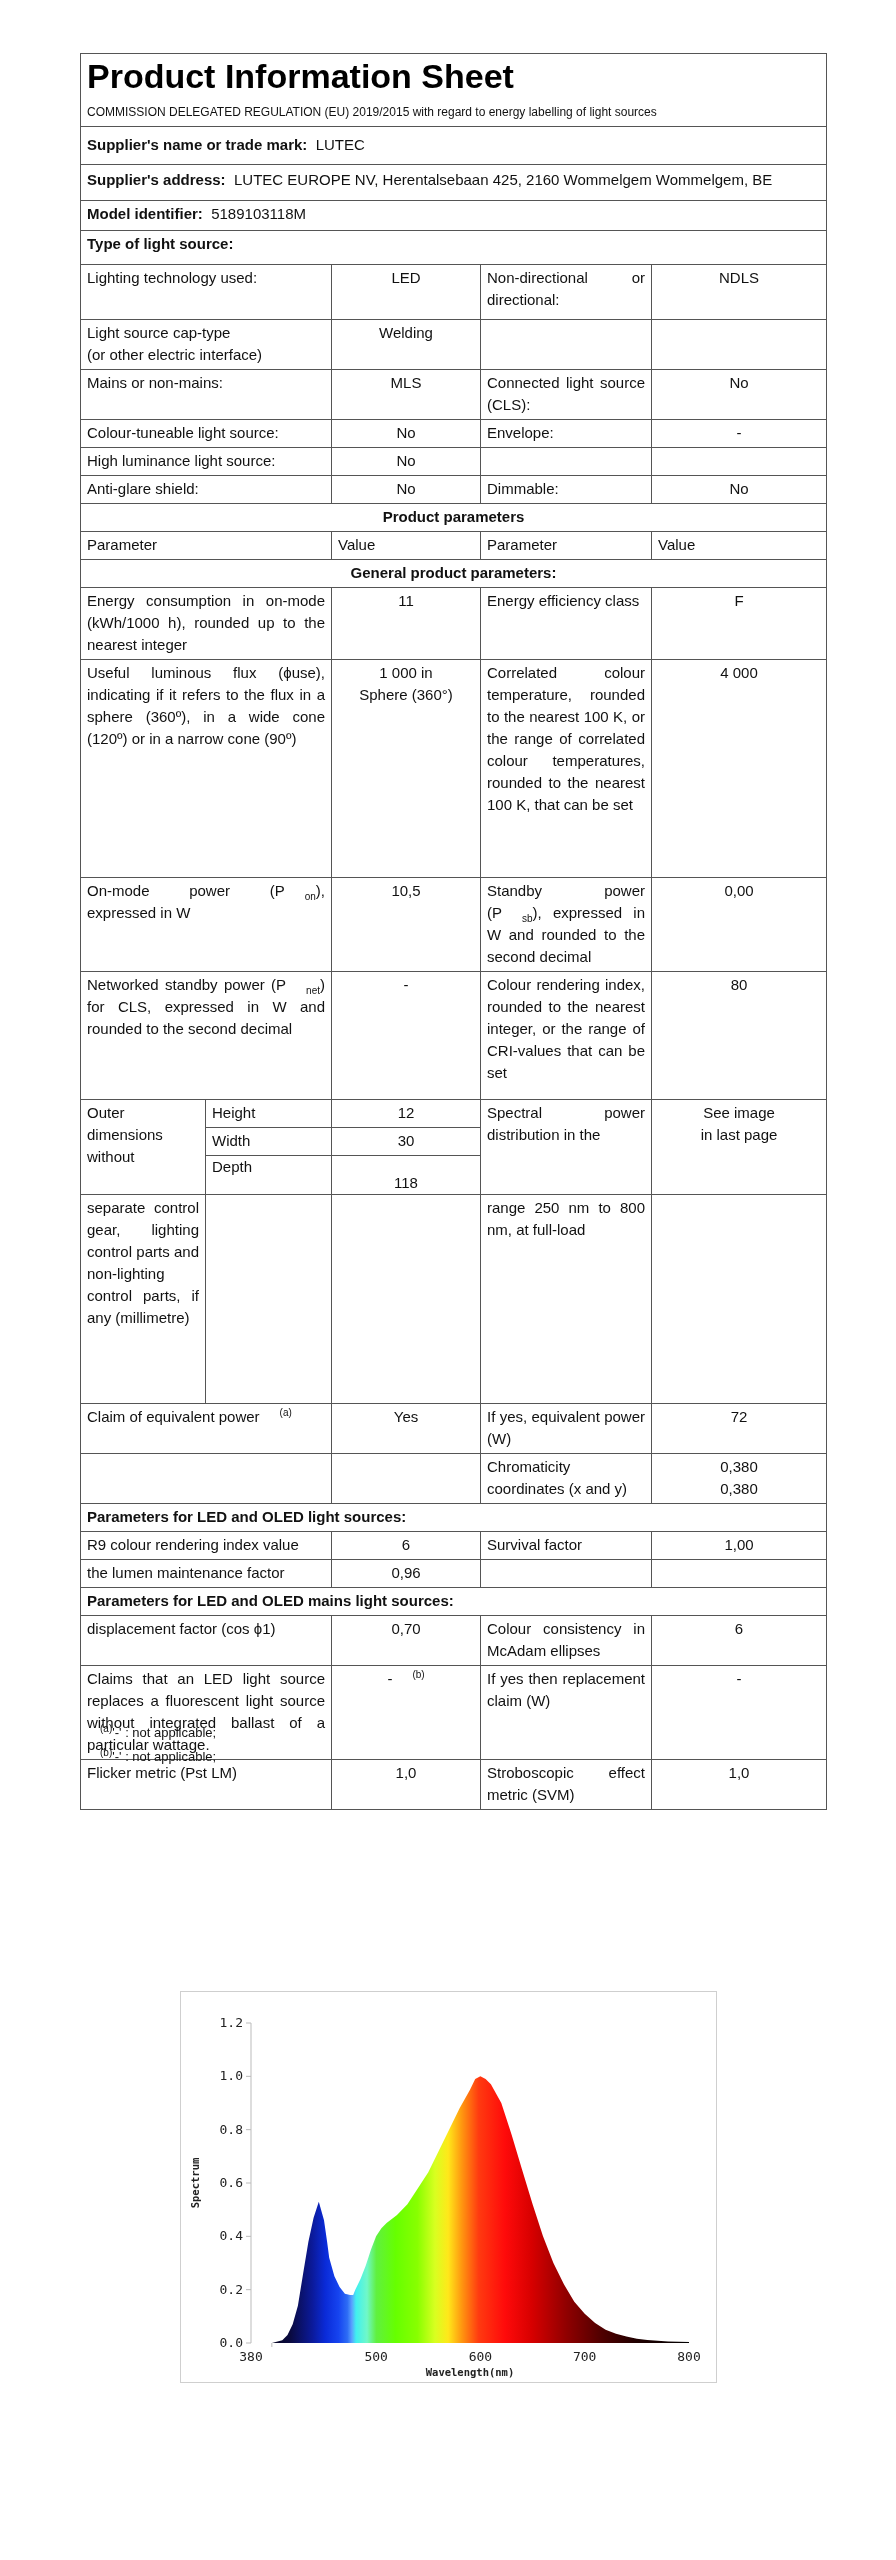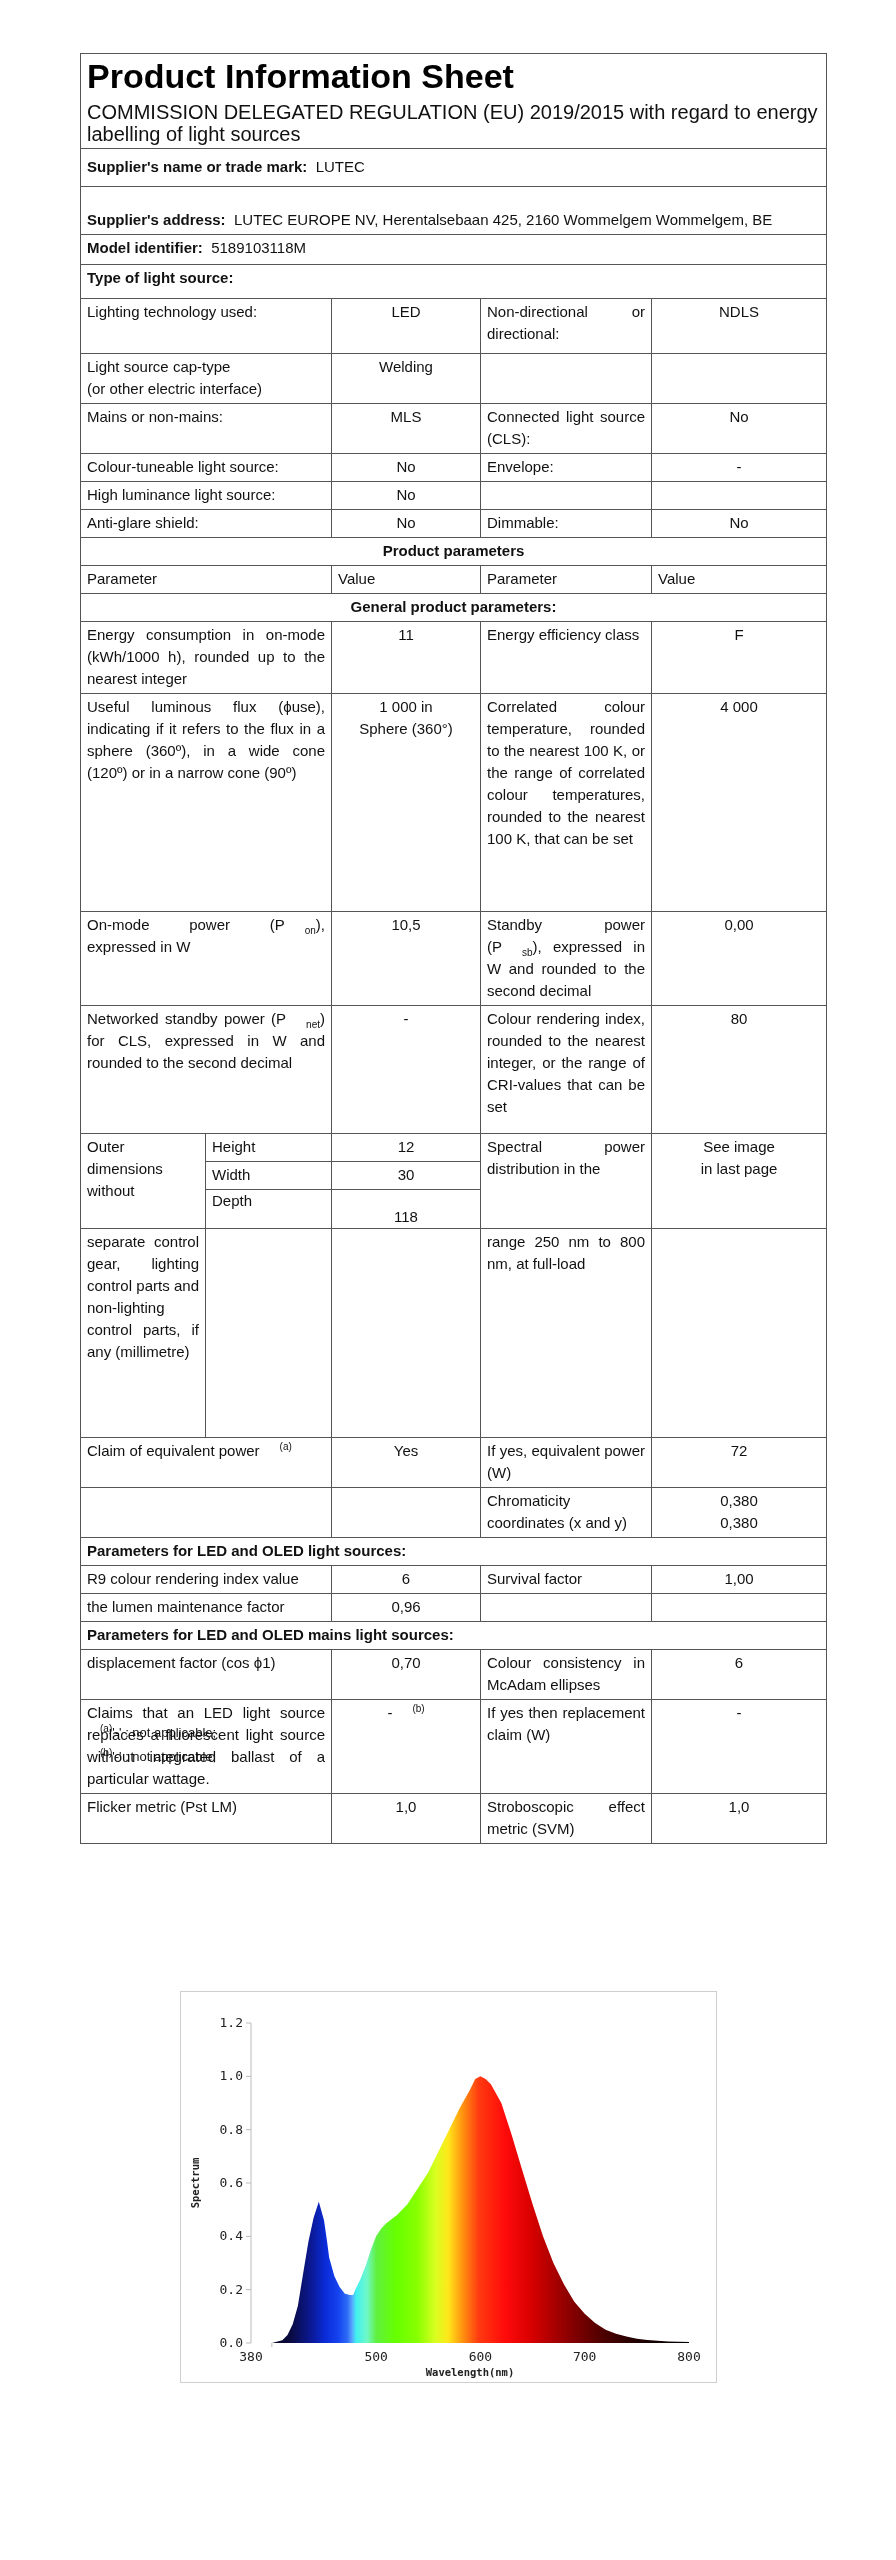--- a/index.html
+++ b/index.html
@@ -3,21 +3,21 @@
 <meta charset="utf-8">
 <style>
   html, body { margin: 0; padding: 0; background: #ffffff; }
   body { width: 896px; height: 2560px; position: relative; overflow: hidden;
          font-family: "Liberation Sans", sans-serif; color: #111; }
   .sheet { position: absolute; left: 80px; top: 53px; width: 746px; }
   table.pis { border-collapse: collapse; width: 746px; table-layout: fixed;
               font-family: "Liberation Sans", sans-serif; font-size: 15px; line-height: 22px; }
   table.pis td { border: 1.5px solid #555; padding: 2px 6px 3px 6px; vertical-align: top; }
   td.title { font-size: 34px; line-height: 40px; font-weight: bold; color: #000000; padding: 4px 6px 2px 6px; border-bottom: none !important; }
-  td.subtitle { font-size: 20px; line-height: 22px; padding: 6px 6px 8px 6px; border-top: none !important; }
+  td.subtitle { font-size: 12px; line-height: 22px; padding: 6px 6px 8px 6px; border-top: none !important; }
   .bold { font-weight: bold; }
   .center { text-align: center; }
   .justify { text-align: justify; text-align-last: left; }
   td.sec { font-weight: bold; }
   td.secc { font-weight: bold; text-align: center; }
   sup, sub { font-size: 10px; line-height: 0; padding-left: 20px; }
   .footnotes { position: absolute; left: 80px; top: 1721px; font-size: 13px; line-height: 24px; }
   .chart-frame { position: absolute; left: 180px; top: 1991px; width: 535px; height: 390px;
                  border: 1.5px solid #cfcfcf; background: #fff; }
   .chart-svg { position: absolute; left: 0; top: 0; }
@@ -43,21 +43,21 @@
   <tr>
     <td colspan="5" class="subtitle">COMMISSION DELEGATED REGULATION (EU) 2019/2015 with regard to energy labelling of light sources</td>
   </tr>
   <tr style="height:38px">
     <td colspan="5" style="padding-top:7px">
       <span class="bold">Supplier's name or trade mark:</span>&nbsp;
       <span>LUTEC</span>
     </td>
   </tr>
   <tr style="height:36px">
-    <td colspan="5" style="padding-top:22px">
+    <td colspan="5" style="padding-top:4px">
       <span class="bold">Supplier's address:</span>&nbsp;
       <span>LUTEC EUROPE NV, Herentalsebaan 425, 2160 Wommelgem Wommelgem, BE</span>
     </td>
   </tr>
   <tr style="height:30px">
     <td colspan="5">
       <span class="bold">Model identifier:</span>&nbsp;
       <span>5189103118M</span>
     </td>
   </tr>

